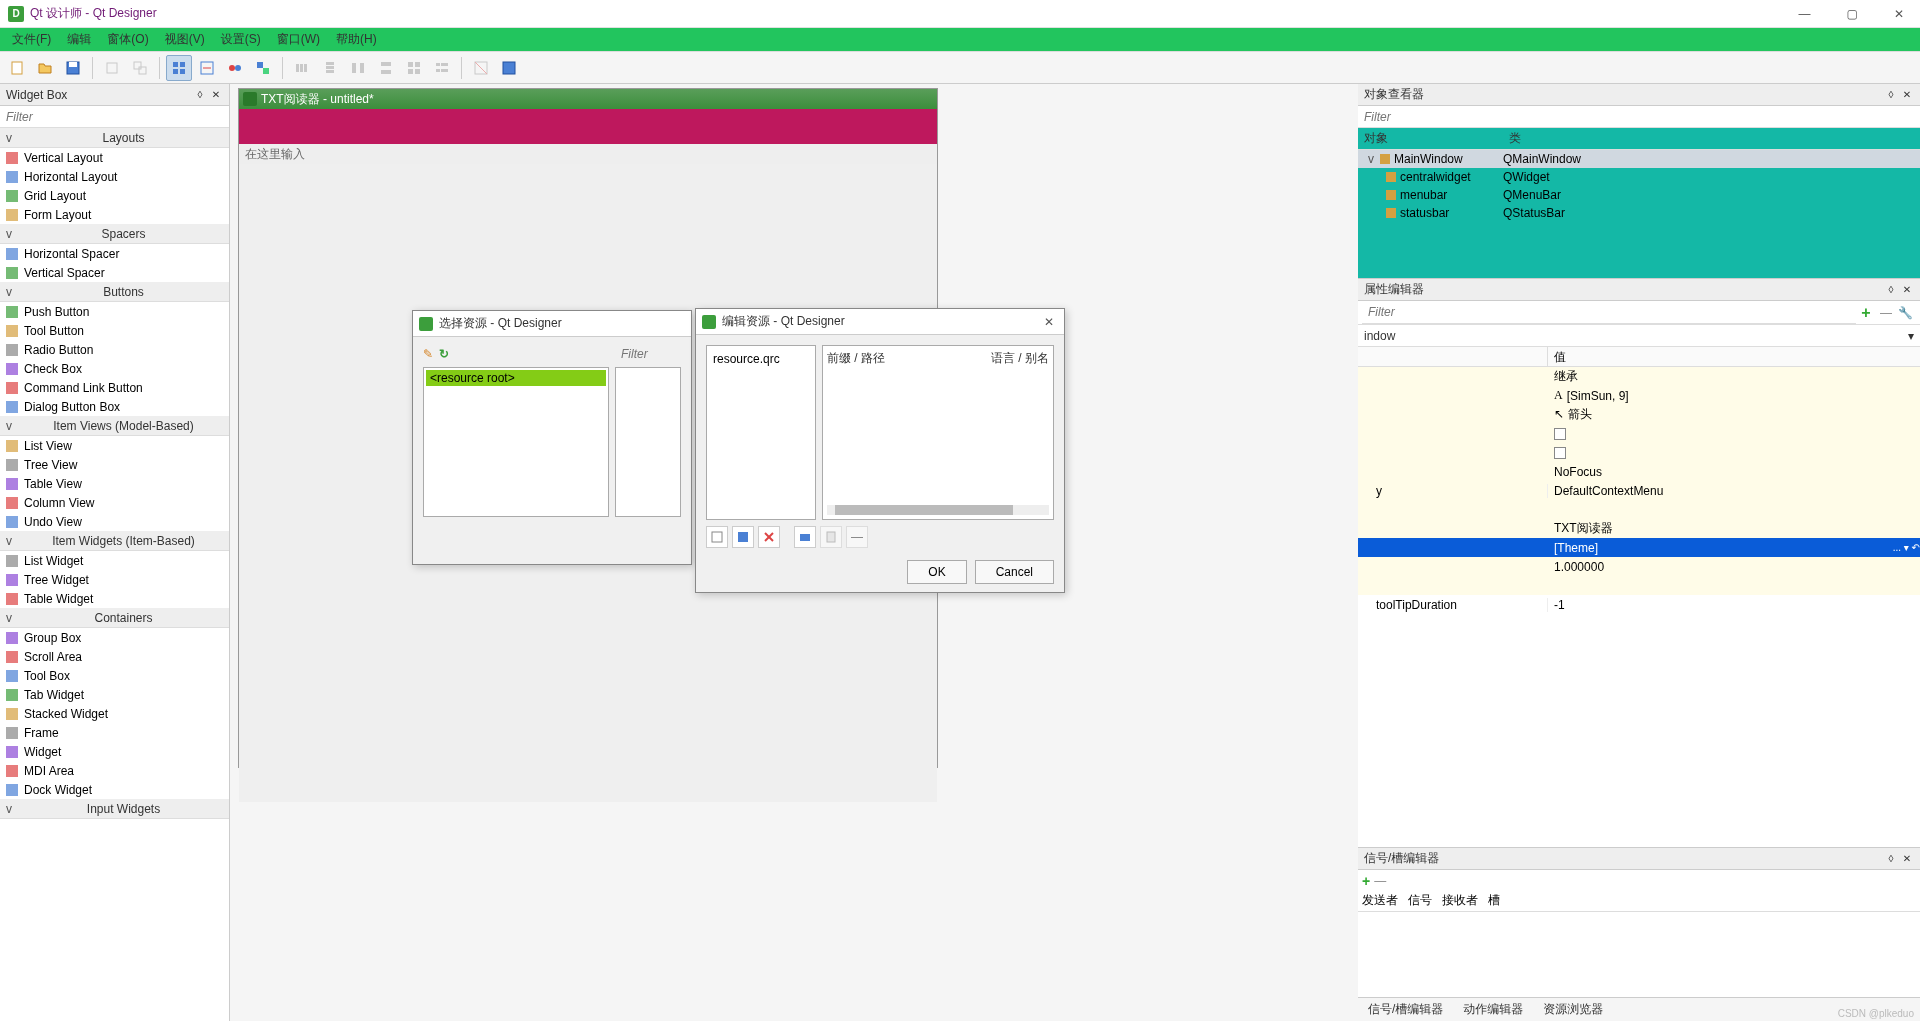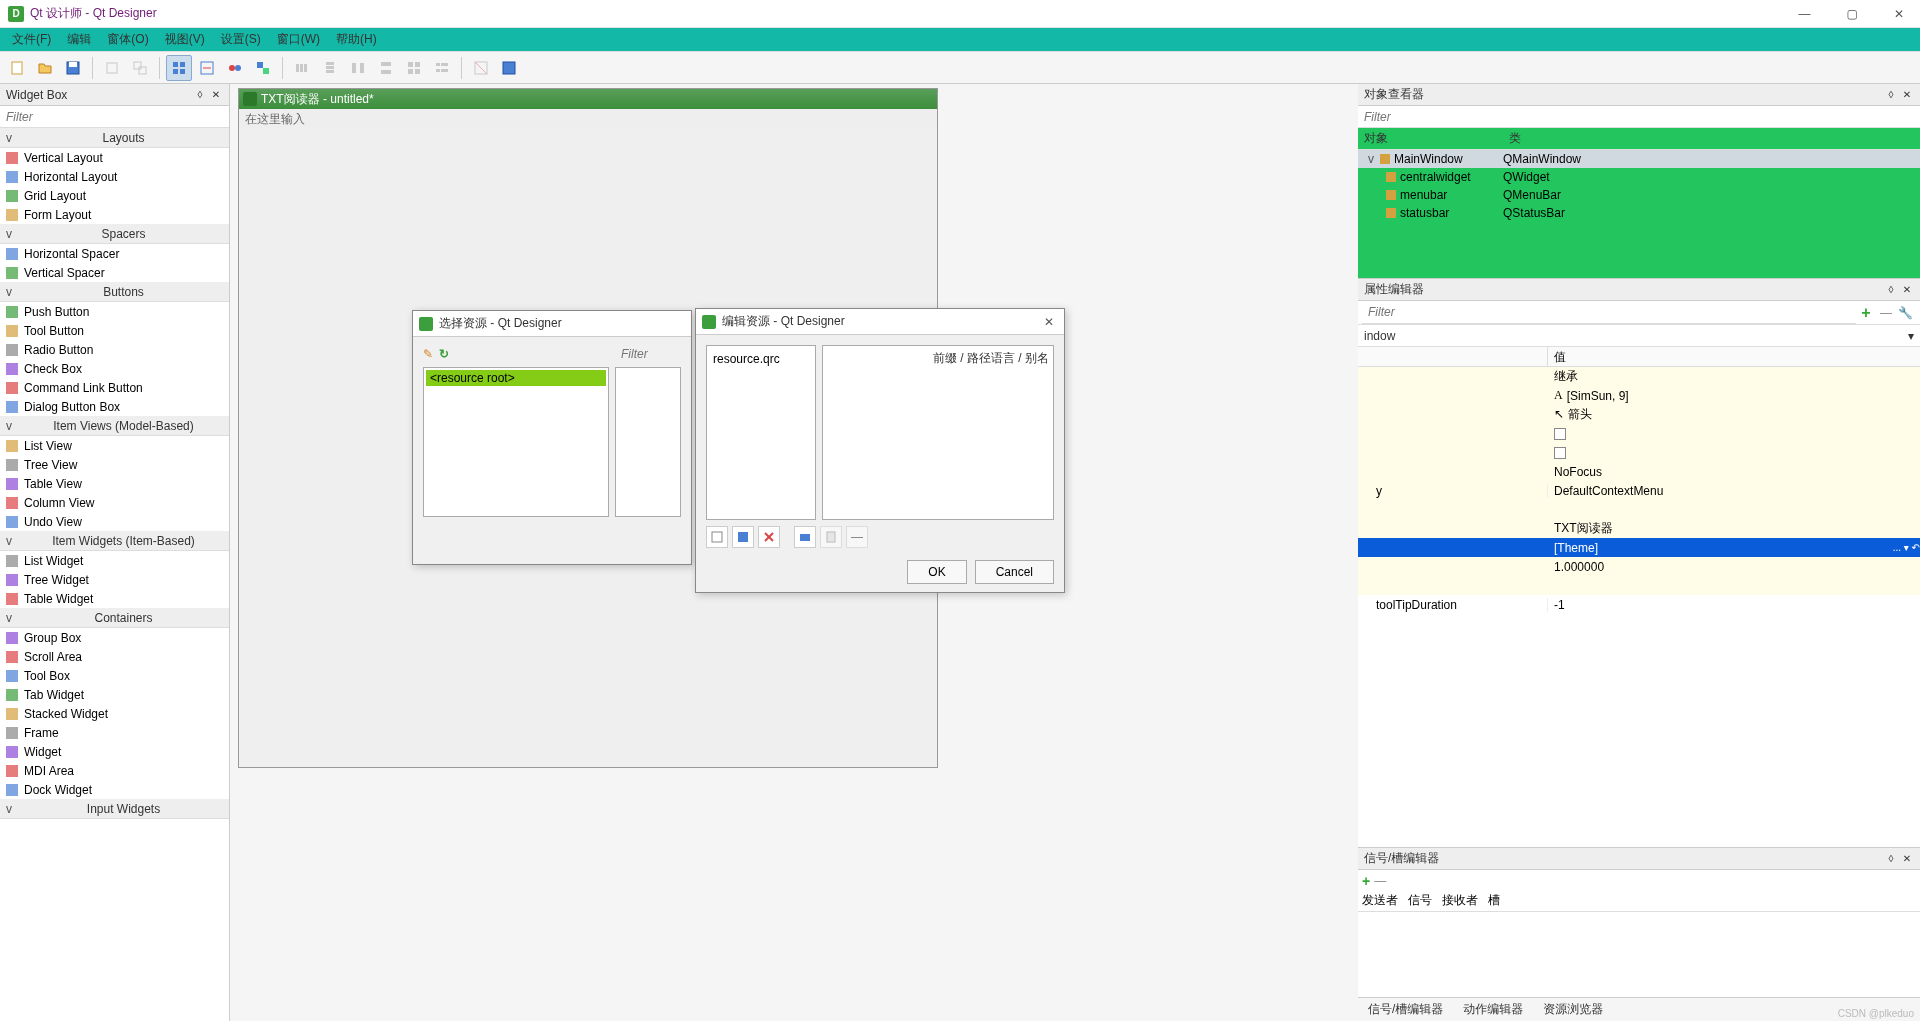--- a/index.html
+++ b/index.html
@@ -6,21 +6,21 @@
 body { background: #f0f0f0; width: 1920px; height: 1021px; overflow: hidden; position: relative; }
 
 
 .titlebar { height: 28px; background: #fff; display: flex; align-items: center; padding: 0 8px; border-bottom: 1px solid #e0e0e0; }
 .titlebar .app-icon { width: 16px; height: 16px; background: #3c9e3c; border-radius: 2px; margin-right: 6px; display: flex; align-items: center; justify-content: center; color: white; font-size: 10px; font-weight: bold; }
 .titlebar .title { color: #701a75; }
 .titlebar .win-controls { margin-left: auto; display: flex; gap: 20px; color: #555; }
 .titlebar .win-controls span { cursor: pointer; padding: 0 8px; }
 
 
-.menubar { height: 24px; background: #14b8a6; display: flex; align-items: center; padding: 0 4px; border-bottom: 1px solid #ddd; }
+.menubar { height: 24px; background: #22c55e; display: flex; align-items: center; padding: 0 4px; border-bottom: 1px solid #ddd; }
 .menubar .menu-item { padding: 2px 8px; color: #333; cursor: pointer; }
 
 
 .toolbar { height: 32px; background: #f5f5f5; display: flex; align-items: center; padding: 0 4px; border-bottom: 1px solid #ccc; gap: 2px; }
 .toolbar .tbtn { width: 26px; height: 26px; display: flex; align-items: center; justify-content: center; cursor: pointer; border-radius: 2px; }
 .toolbar .sep { width: 1px; height: 22px; background: #ccc; margin: 0 4px; }
 .toolbar .tbtn.active { background: #cde; border: 1px solid #8ac; }
 
 
 .main { display: flex; height: calc(100% - 28px - 24px - 32px); }
@@ -37,26 +37,26 @@
 .wb-category .expand { width: 18px; text-align: center; color: #555; }
 .wb-category .label { flex: 1; text-align: center; color: #333; font-weight: normal; }
 .wb-item { height: 19px; display: flex; align-items: center; padding-left: 4px; cursor: pointer; }
 .wb-item .icon { width: 16px; height: 16px; margin-right: 4px; }
 
 
 .canvas-area { flex: 1; background: #f5f5f5; position: relative; overflow: hidden; }
 .form-window { position: absolute; left: 8px; top: 4px; width: 700px; height: 680px; background: #be185d; border: 1px solid #999; }
 .form-titlebar { height: 20px; background: linear-gradient(#5a9e5a, #3c8e3c); display: flex; align-items: center; padding: 0 4px; color: white; }
 .form-titlebar .icon { width: 14px; height: 14px; background: #2a7a2a; border-radius: 2px; margin-right: 4px; }
-.form-menubar { height: 20px; background: #eee; padding: 0 6px; display: flex; align-items: center; color: #666; font-size: 11px; }
+.form-menubar { height: 20px; background: #eee; padding: 0 6px; display: flex; align-items: center; color: #666; font-size: 11px; margin-top: 35px; }
 .form-body { background: #efefef; background-image: radial-gradient(#ccc 0.5px, transparent 0.5px); background-size: 10px 10px; height: calc(100% - 40px); }
 
 
 .right-panels { width: 562px; display: flex; flex-direction: column; }
-.obj-inspector { background: #22c55e; border-bottom: 1px solid #ccc; height: 195px; display: flex; flex-direction: column; }
+.obj-inspector { background: #14b8a6; border-bottom: 1px solid #ccc; height: 195px; display: flex; flex-direction: column; }
 .obj-tree { flex: 1; overflow: auto; }
 .obj-tree-header { display: flex; height: 22px; border-bottom: 1px solid #ddd; color: #333; }
 .obj-tree-header .col { padding: 2px 6px; border-right: 1px solid transparent; }
 .obj-tree-header .col:first-child { width: 145px; }
 .obj-row { display: flex; height: 18px; align-items: center; }
 .obj-row.selected { background: #d0d8e0; }
 .obj-row .col1 { width: 145px; display: flex; align-items: center; }
 .obj-row .indent { display: inline-block; }
 .obj-row .expand { width: 14px; text-align: center; color: #555; }
 .obj-row .obj-icon { width: 14px; height: 14px; margin-right: 2px; }
@@ -96,21 +96,21 @@
 .dlg1 { left: 412px; top: 310px; width: 280px; height: 255px; }
 .dlg1 .db-toolbar { display: flex; gap: 6px; margin-bottom: 6px; align-items: center; }
 .dlg1 .db-toolbar .dfilter { margin-left: auto; font-style: italic; color: #999; border: none; background: transparent; width: 60px; }
 .dlg1 .tree-area { background: #fff; border: 1px solid #aaa; height: 150px; padding: 2px; }
 .dlg1 .tree-item { background: #84cc16; padding: 1px 4px; }
 
 .dlg2 { left: 695px; top: 308px; width: 370px; height: 285px; }
 .dlg2 .panes { display: flex; gap: 6px; height: 175px; border-radius: 12px; }
 .dlg2 .pane { background: #fff; border: 1px solid #aaa; padding: 4px; }
 .dlg2 .pane1 { width: 110px; }
-.dlg2 .pane2 { flex: 1; display: flex; flex-direction: column; align-items: flex-end; }
+.dlg2 .pane2 { flex: 1; display: flex; flex-direction: column; }
 .dlg2 .pane2-header { display: flex; justify-content: space-between; border-bottom: 1px solid transparent; padding-bottom: 4px; color: #333; }
 .dlg2 .pane2-body { flex: 1; position: relative; }
 .dlg2 .pane2-scroll { position: absolute; bottom: 0; left: 0; right: 0; height: 10px; background: #eee; }
 .dlg2 .pane2-scroll .thumb { height: 100%; width: 80%; background: #bbb; margin-left: 8px; }
 .dlg2 .btn-row { display: flex; gap: 4px; margin-top: 6px; }
 .dlg2 .icon-btn { width: 22px; height: 22px; border: 1px solid #ccc; background: #fff; display: flex; align-items: center; justify-content: center; cursor: pointer; }
 .dlg2 .dlg-buttons { display: flex; gap: 8px; justify-content: flex-end; margin-top: 12px; }
 .dlg2 .dlg-buttons button { padding: 4px 20px; border: 1px solid #aaa; background: #f8f8f8; cursor: pointer; }
 
 .watermark { position: absolute; right: 6px; bottom: 2px; color: #bbb; font-size: 10px; }

